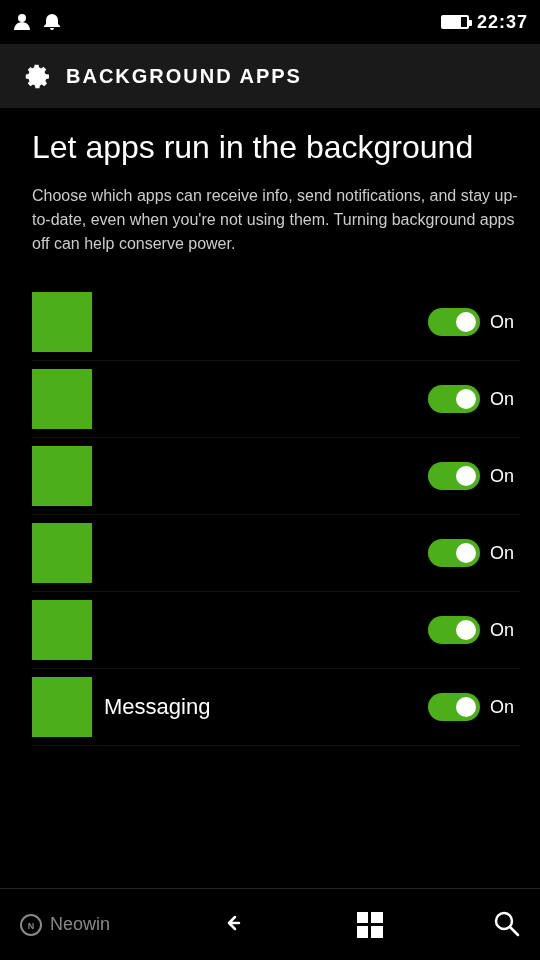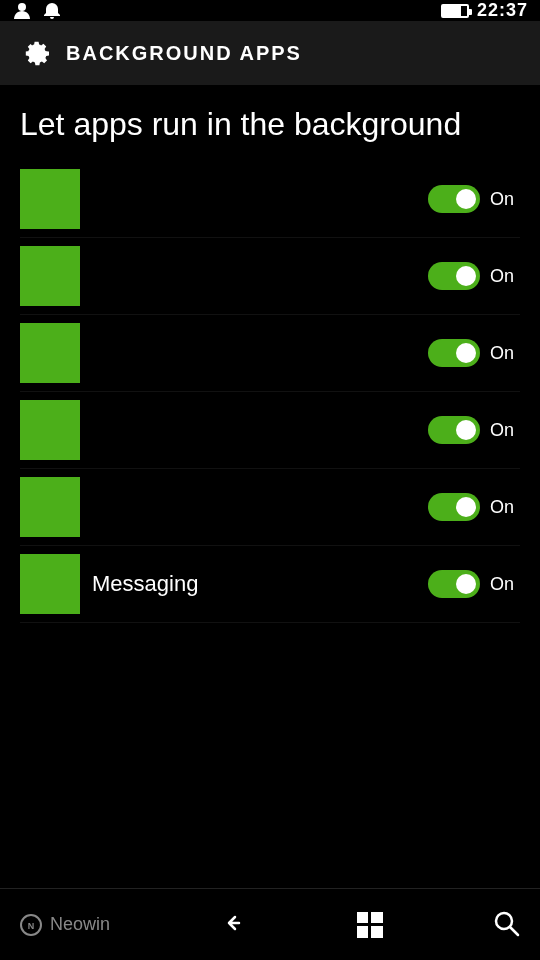--- a/index.html
+++ b/index.html
@@ -13,21 +13,21 @@
       overflow: hidden;
       position: relative;
     }
 
     
     .status-bar {
       display: flex;
       justify-content: space-between;
       align-items: center;
       padding: 6px 12px;
-      height: 21px;
+      height: 44px;
       background: #000;
     }
     .status-icons {
       display: flex;
       align-items: center;
       gap: 10px;
     }
     .status-time {
       font-size: 18px;
       font-weight: 600;
@@ -74,21 +74,21 @@
     .title-text {
       font-size: 20px;
       font-weight: 700;
       letter-spacing: 2px;
       text-transform: uppercase;
       color: #fff;
     }
 
     
     .main-content {
-      padding: 20px 20px 10px 20px;
+      padding: 20px 20px 10px 32px;
     }
 
     .heading {
       font-size: 32px;
       font-weight: 300;
       line-height: 1.2;
       margin-bottom: 18px;
       color: #fff;
     }
 
@@ -227,20 +227,21 @@
 
 <div class="title-bar">
   <svg class="gear-icon" viewBox="0 0 36 36" fill="white">
     <path d="M18 12a6 6 0 1 0 0 12 6 6 0 0 0 0-12zm14.2 4.4l-2.8-.5a10 10 0 0 0-.8-2l1.6-2.3-2.8-2.8-2.3 1.6a10 10 0 0 0-2-.8l-.5-2.8h-4l-.5 2.8a10 10 0 0 0-2 .8L14.6 9l-2.8 2.8 1.6 2.3a10 10 0 0 0-.8 2l-2.8.5v4l2.8.5a10 10 0 0 0 .8 2l-1.6 2.3 2.8 2.8 2.3-1.6a10 10 0 0 0 2 .8l.5 2.8h4l.5-2.8a10 10 0 0 0 2-.8l2.3 1.6 2.8-2.8-1.6-2.3a10 10 0 0 0 .8-2l2.8-.5v-4z"></path>
   </svg>
   <span class="title-text">BACKGROUND APPS</span>
 </div>
 
 <div class="main-content">
   <h1 class="heading">Let apps run in the background</h1>
+  <p class="description">Choose which apps can receive info, send notifications, and stay up-to-date, even when you're not using them. Turning background apps off can help conserve power.</p>
 
   <div class="app-list">
 
     <div class="app-row">
       <div class="app-icon"></div>
       <span class="app-name"></span>
       <div class="toggle-container">
         <div class="toggle">
           <div class="toggle-knob"></div>
         </div>

